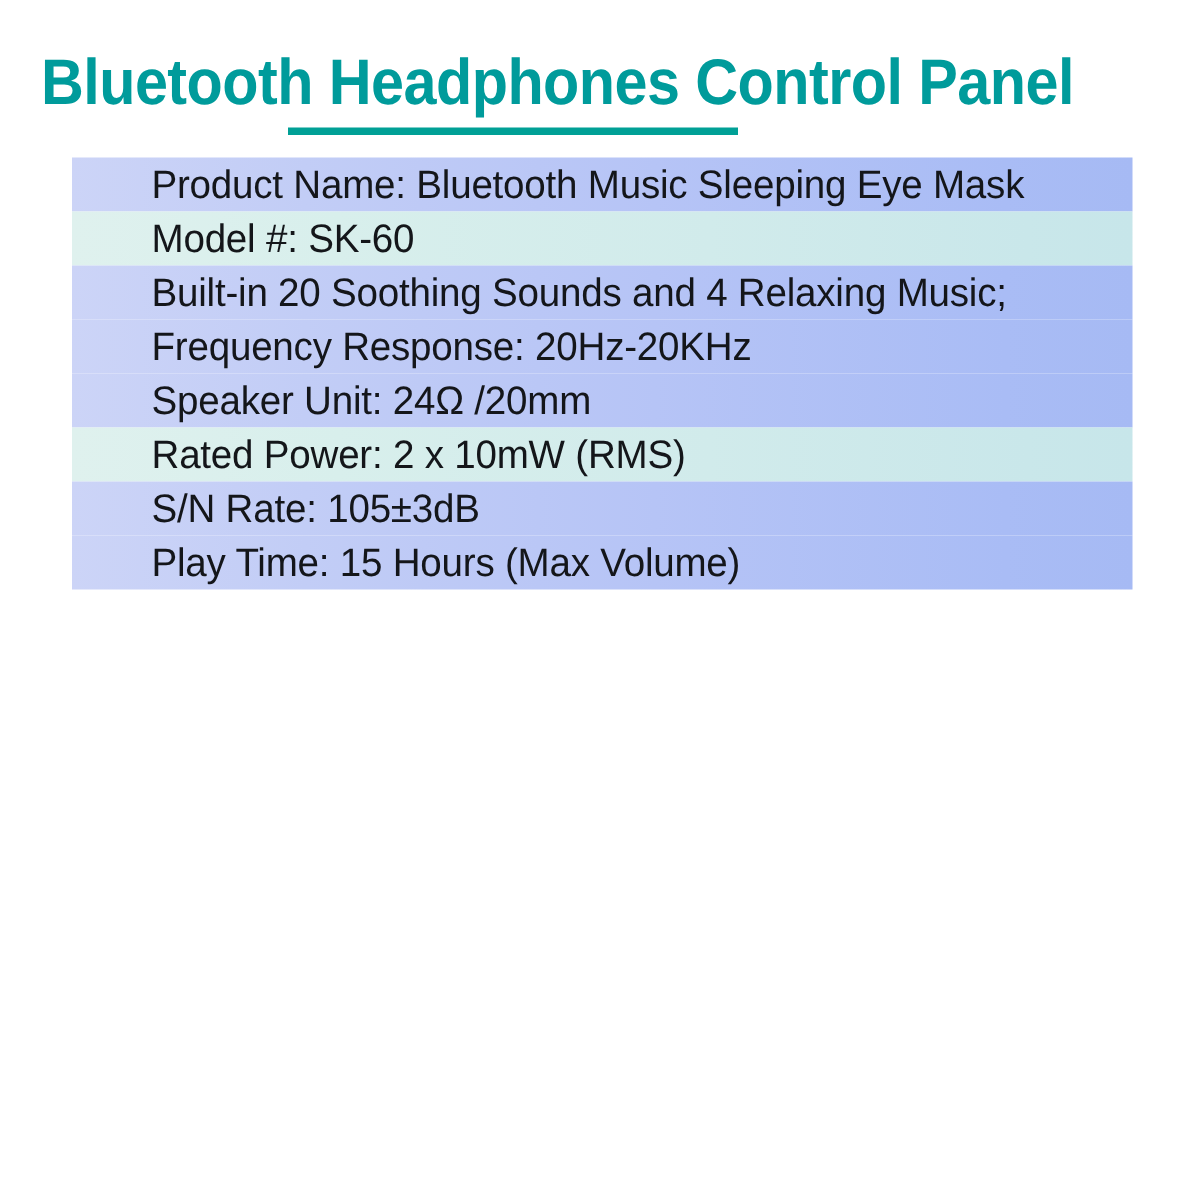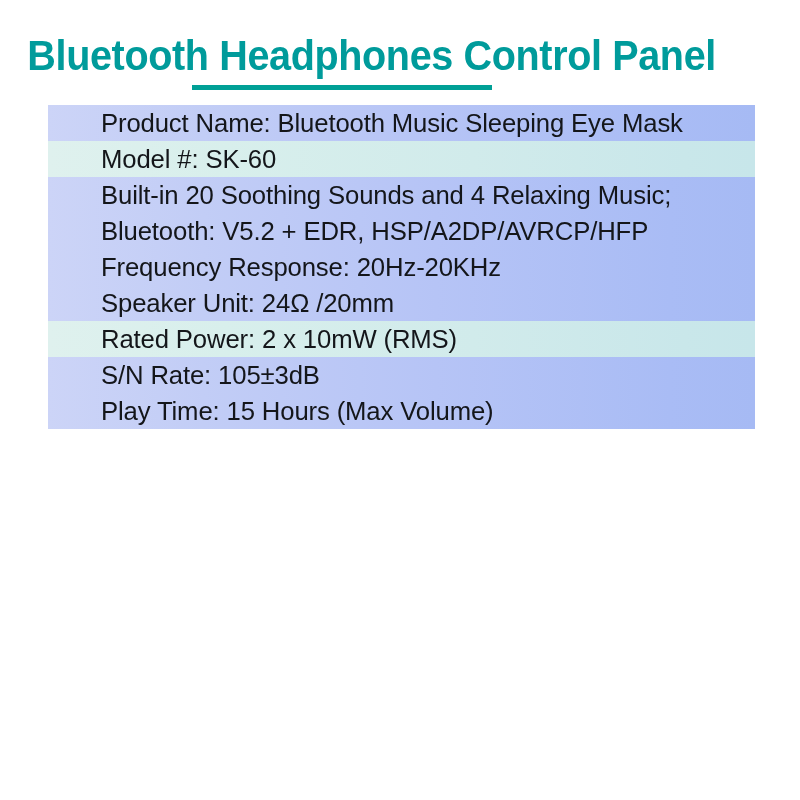--- a/index.html
+++ b/index.html
@@ -118,23 +118,20 @@
   <div class="spec-row tone-blue">
         <span class="spec-text">Product Name: Bluetooth Music Sleeping Eye Mask</span>
       </div>
       <div class="spec-row tone-mint">
         <span class="spec-text">Model #: SK-60</span>
       </div>
       <div class="spec-row tone-blue">
         <span class="spec-text">Built-in 20 Soothing Sounds and 4 Relaxing Music;</span>
       </div>
       <div class="spec-row tone-blue">
-        <span class="spec-text">Bluetooth: V5.2 + EDR, HSP/A2DP/AVRCP/HFP</span>
-      </div>
-      <div class="spec-row tone-blue">
         <span class="spec-text">Frequency Response: 20Hz-20KHz</span>
       </div>
       <div class="spec-row tone-blue">
         <span class="spec-text">Speaker Unit: 24Ω /20mm</span>
       </div>
       <div class="spec-row tone-mint">
         <span class="spec-text">Rated Power: 2 x 10mW (RMS)</span>
       </div>
       <div class="spec-row tone-blue">
         <span class="spec-text">S/N Rate: 105±3dB</span>

